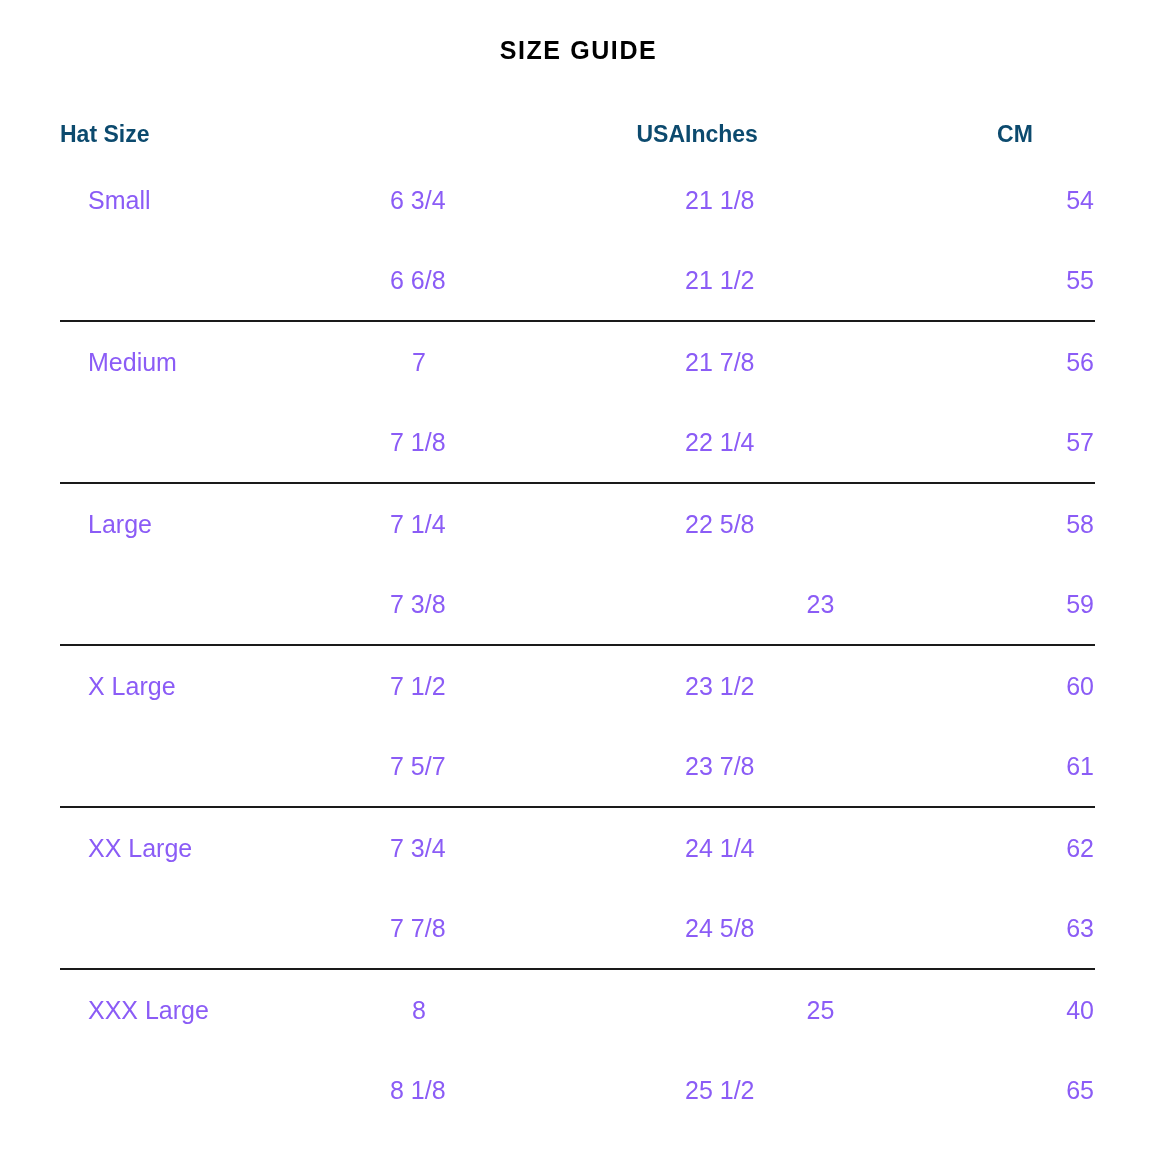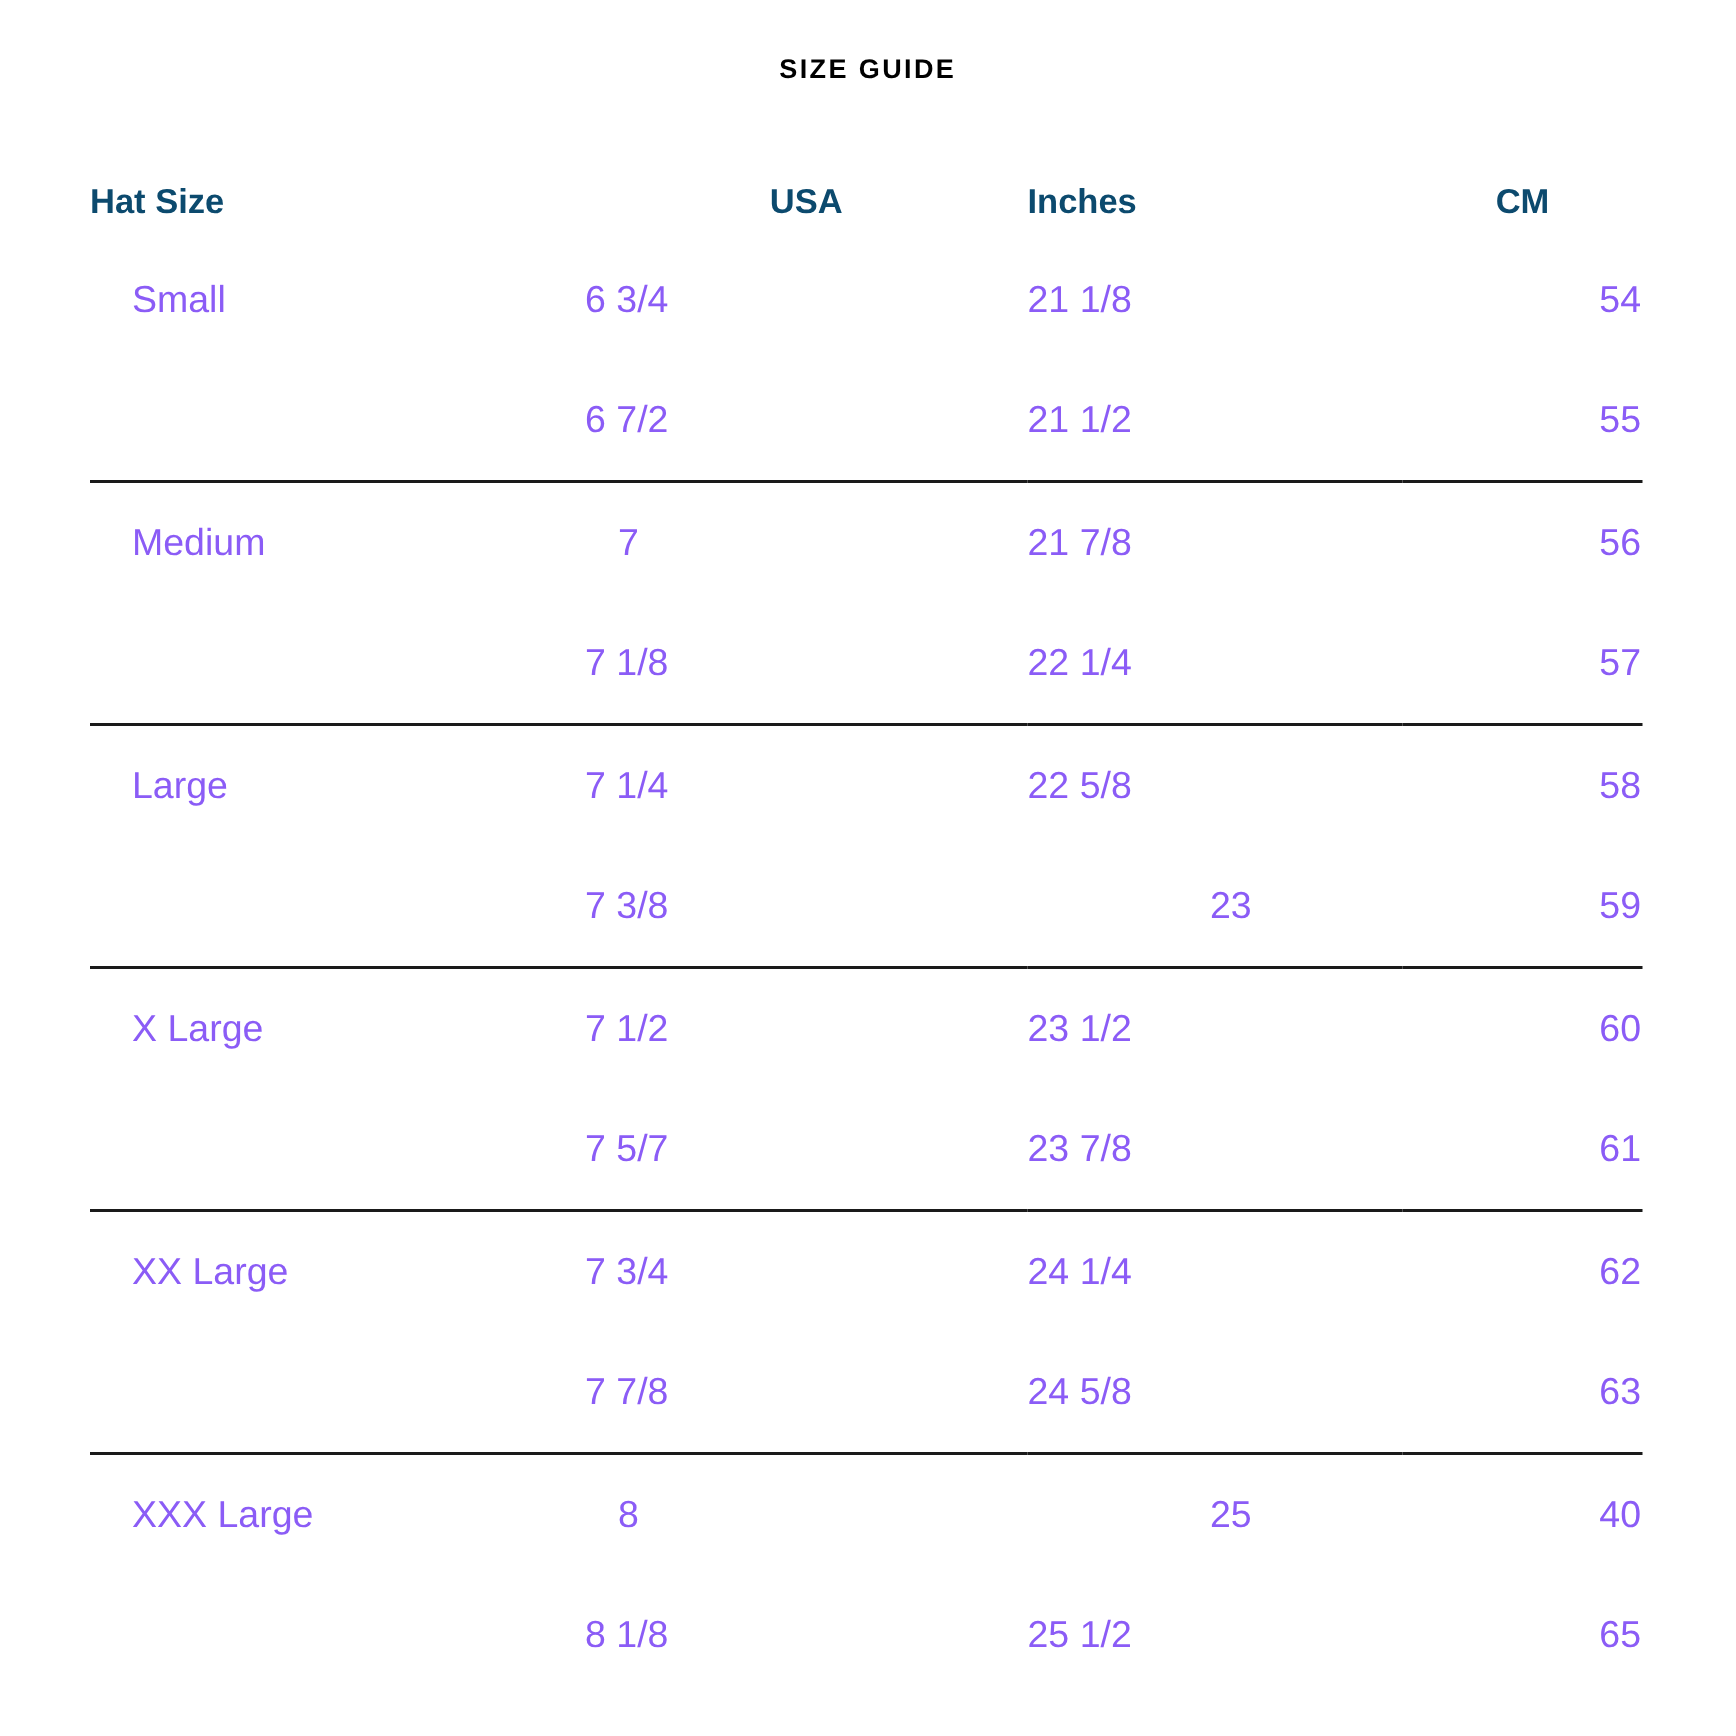--- a/index.html
+++ b/index.html
@@ -23,21 +23,21 @@
     box-sizing: border-box;
   }
 
   
   .title {
     position: absolute;
     top: 36px;
     left: 0;
     width: 1157px;
     text-align: center;
-    font-size: 18px;
+    font-size: 25px;
     font-weight: 700;
     letter-spacing: 1.6px;
     color: #000000;
   }
 
   
   .size-table {
     position: absolute;
     top: 108px;
     left: 60px;
@@ -55,21 +55,21 @@
   .size-table thead th {
     font-size: 23px;
     font-weight: 700;
     color: #0c4a6e;
     padding: 0 0 0 0;
     height: 52px;
     vertical-align: middle;
     border: none;
   }
   th.h-hat { text-align: left;  padding-left: 28px; }
-  th.h-usa { text-align: center;  padding-left: 0px;  }
+  th.h-usa { text-align: right;  padding-left: 0px;  }
   th.h-in  { text-align: left;  padding-left: 0px;  }
   th.h-cm  { text-align: center; }
 
   
   .size-table tbody td {
     font-size: 25px;
     font-weight: 300;
     color: #8b5cf6;
     height: 78px;
     vertical-align: middle;
@@ -116,21 +116,21 @@
     </thead>
     <tbody id="table-body">
         <tr>
           <td class="d-hat">Small</td>
           <td class="d-usa">6 3/4</td>
           <td class="d-in">21 1/8</td>
           <td class="d-cm">54</td>
         </tr>
         <tr class="divider">
           <td class="d-hat empty"></td>
-          <td class="d-usa">6 7/2</td>
+          <td class="d-usa">6 6/8</td>
           <td class="d-in">21 1/2</td>
           <td class="d-cm">55</td>
         </tr>
         <tr>
           <td class="d-hat">Medium</td>
           <td class="d-usa single">7</td>
           <td class="d-in">21 7/8</td>
           <td class="d-cm">56</td>
         </tr>
         <tr class="divider">

